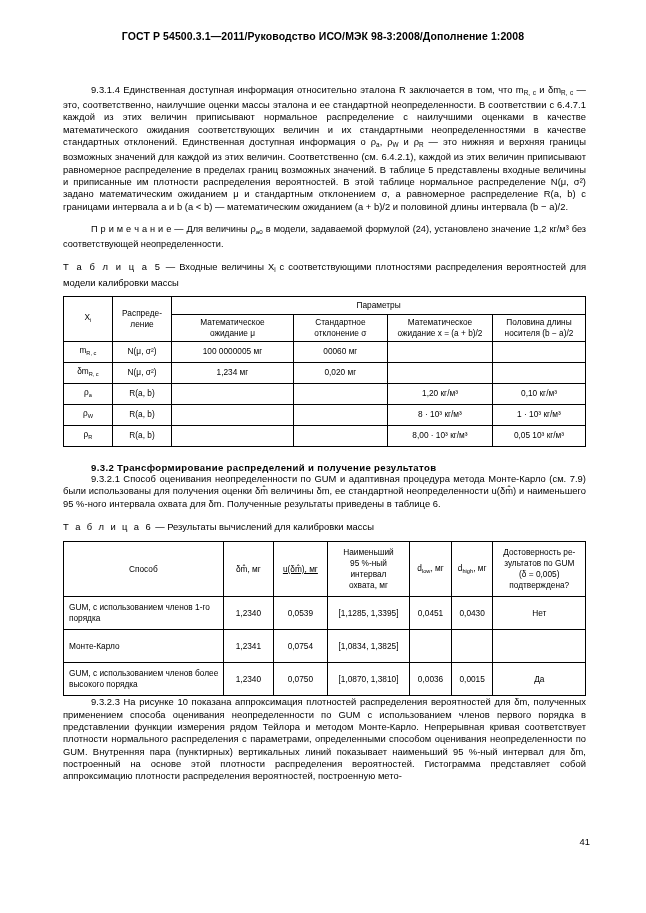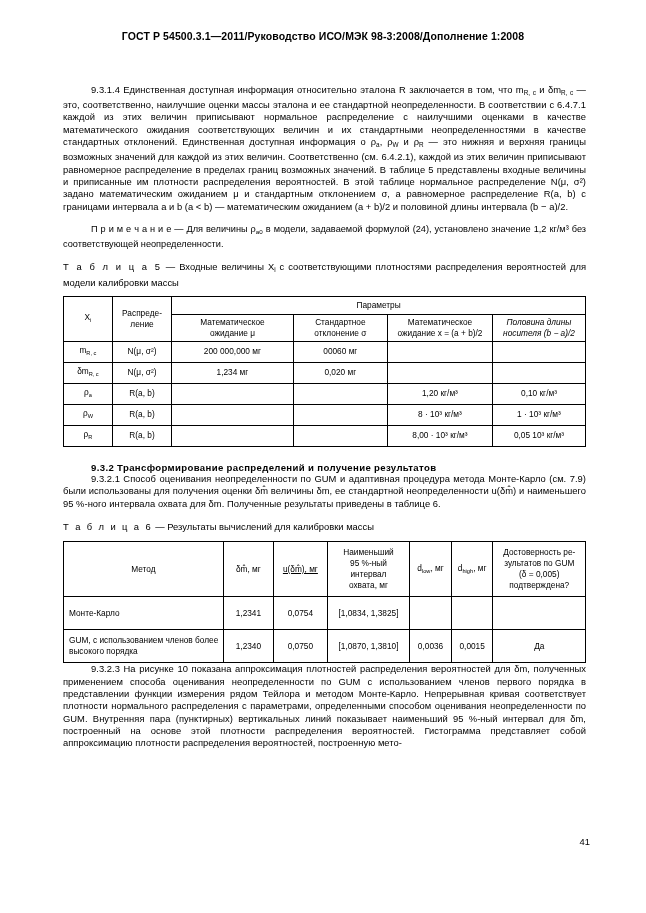--- a/index.html
+++ b/index.html
@@ -73,21 +73,21 @@
     font-weight: normal;
     line-height: 11px;
   }
   table.t5 th { height: 13px; }
   table.t5 td { height: 16px; }
   table.t5 .c1 { width: 47px; }
   table.t5 .c2 { width: 55px; }
   table.t5 .c3 { width: 125px; }
   table.t5 .c4 { width: 95px; }
   table.t5 .c5 { width: 105px; }
-  table.t5 .c6 { width: 96px; font-style: italic; }
+  table.t5 .c6 { width: 96px; }
   table.t6 { margin-top: 8px; font-size: 8.3px; }
   table.t6 td.meth, table.t6 th.meth {
     text-align: left;
     padding-left: 5px;
   }
   table.t6 .m1 { width: 175px; }
   table.t6 .m2 { width: 48px; }
   table.t6 .m3 { width: 52px; text-decoration: underline; }
   table.t6 .m4 { width: 82px; }
   table.t6 .m5 { width: 37px; }
@@ -141,21 +141,21 @@
           <th class="c3">Математическое<br>ожидание μ</th>
           <th class="c4">Стандартное<br>отклонение σ</th>
           <th class="c5">Математическое<br>ожидание x = (a + b)/2</th>
           <th class="c6">Половина длины<br>носителя (b − a)/2</th>
         </tr>
       </thead>
       <tbody>
           <tr>
             <td>m<sub>R, c</sub></td>
             <td>N(μ, σ²)</td>
-            <td>200 000,000 мг</td>
+            <td>100 0000005 мг</td>
             <td>00060 мг</td>
             <td></td>
             <td></td>
           </tr>
           <tr>
             <td>δm<sub>R, c</sub></td>
             <td>N(μ, σ²)</td>
             <td>1,234 мг</td>
             <td>0,020 мг</td>
             <td></td>
@@ -192,31 +192,40 @@
 
     <p class="body after-head">9.3.2.1 Способ оценивания неопределенности по GUM и адаптивная процедура метода Монте-Карло (см. 7.9) были использованы для получения оценки δm̂ величины δm, ее стандартной неопределенности u(δm̂) и наименьшего 95 %-ного интервала охвата для δm. Полученные результаты приведены в таблице 6.</p>
 
     <div class="tbl-caption">
       <span class="spaced">Т а б л и ц а  6</span><span> — Результаты вычислений для калибровки массы</span>
     </div>
 
     <table class="grid t6">
       <thead>
         <tr>
-          <th class="m1">Метод</th>
+          <th class="m1">Способ</th>
           <th class="m2">δm̂, мг</th>
           <th class="m3">u(δm̂), мг</th>
           <th class="m4">Наименьший<br>95 %-ный<br>интервал<br>охвата, мг</th>
           <th class="m5">d<sub>low</sub>, мг</th>
           <th class="m6">d<sub>high</sub>, мг</th>
           <th class="m7">Достоверность ре-<br>зультатов по GUM<br>(δ = 0,005)<br>подтверждена?</th>
         </tr>
       </thead>
       <tbody>
           <tr>
+            <td class="meth">GUM, с использованием членов 1-го порядка</td>
+            <td>1,2340</td>
+            <td>0,0539</td>
+            <td>[1,1285, 1,3395]</td>
+            <td>0,0451</td>
+            <td>0,0430</td>
+            <td>Нет</td>
+          </tr>
+          <tr>
             <td class="meth">Монте-Карло</td>
             <td>1,2341</td>
             <td>0,0754</td>
             <td>[1,0834, 1,3825]</td>
             <td></td>
             <td></td>
             <td></td>
           </tr>
           <tr>
             <td class="meth">GUM, с использованием членов более  высокого порядка</td>

